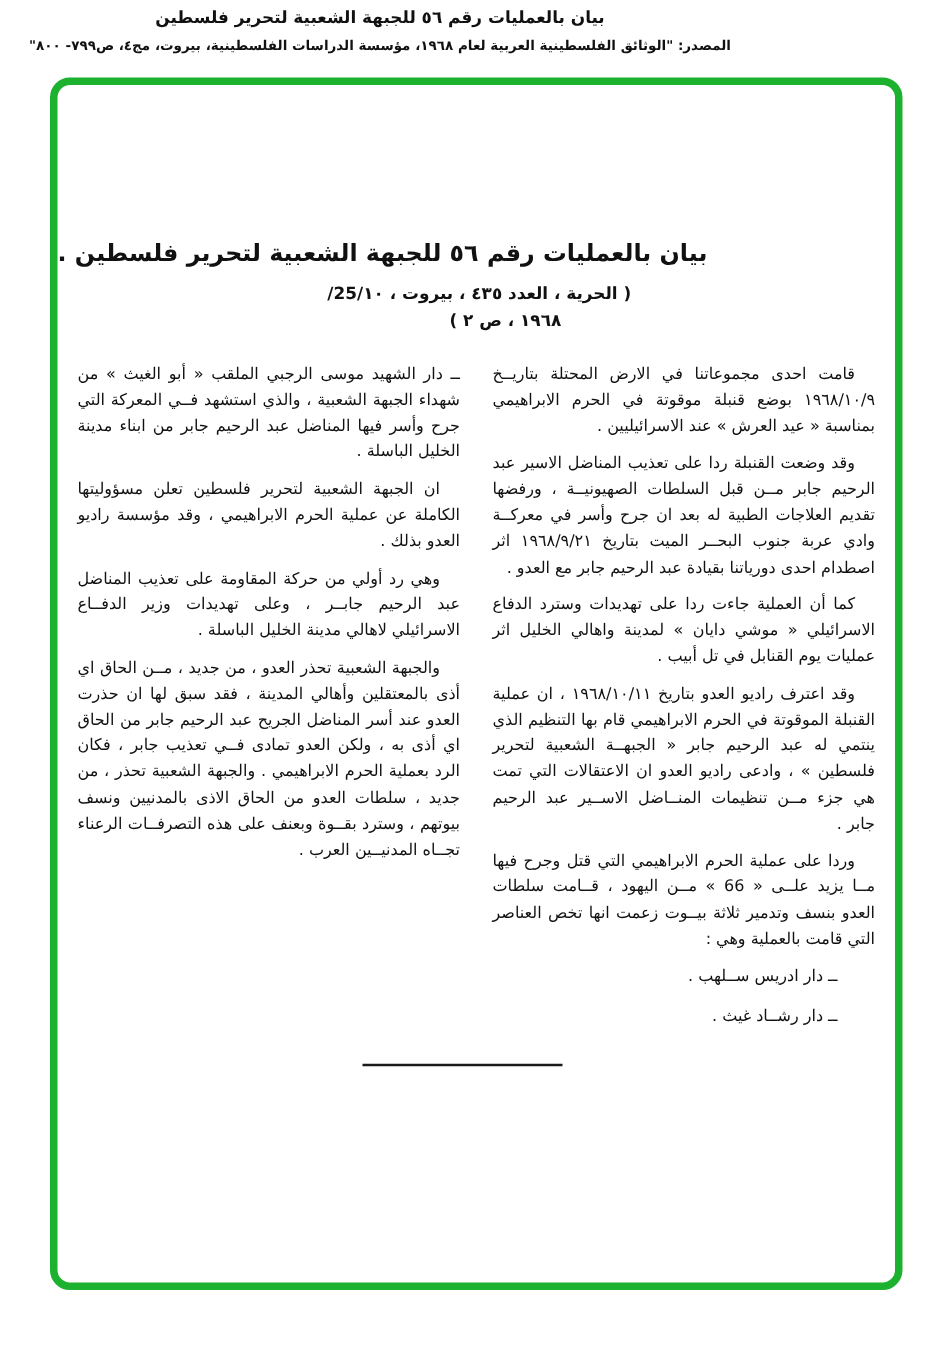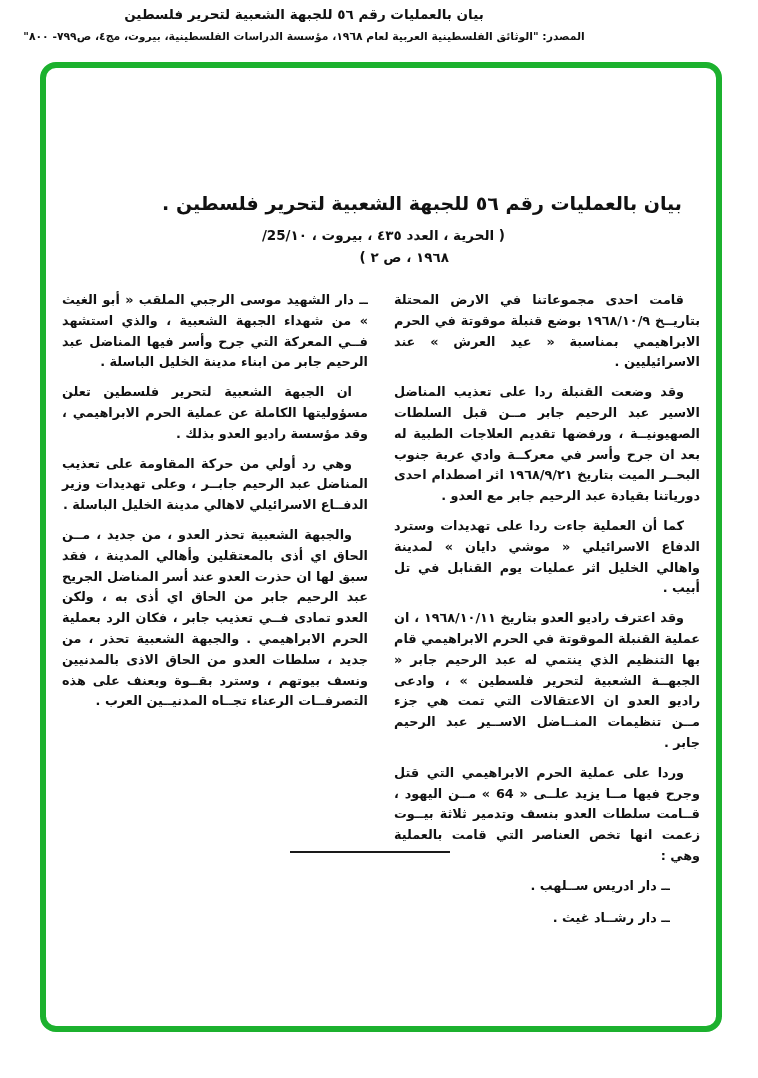--- a/index.html
+++ b/index.html
@@ -10,34 +10,34 @@
   }
   .page-header{position:absolute;top:6px;left:0;width:608px;text-align:center;direction:rtl;}
   .page-header-title{font-size:13.5px;font-weight:bold;letter-spacing:0;}
   .page-header-source{font-size:10.8px;font-weight:bold;margin-top:8px;}
   .doc-frame{
     position:absolute;left:40px;top:62px;width:682px;height:970px;
     box-sizing:border-box;border:6px solid #1cb12e;border-radius:16px;background:#fff;
   }
   .doc-title{
     position:absolute;top:124px;left:0;width:100%;
-    text-align:center;direction:rtl;
-    font-size:19px;font-weight:bold;margin:0;padding-left:41px;
+    text-align:left;direction:rtl;
+    font-size:19px;font-weight:bold;margin:0;
   }
   .doc-citation{
     position:absolute;top:156px;left:64px;width:395px;
     direction:rtl;text-align:right;
     font-size:13.5px;font-weight:bold;line-height:22px;
   }
   .doc-citation .line2{padding-right:56px;}
   .doc-columns{
     position:absolute;top:222px;left:16px;width:638px;
     direction:rtl;display:flex;gap:26px;align-items:flex-start;
   }
-  .doc-col{width:306px;font-size:12.8px;font-weight:bold;line-height:20.8px;text-align:justify;}
+  .doc-col{width:306px;font-size:12.8px;font-weight:normal;line-height:20.8px;text-align:justify;}
   .doc-col p{margin:0 0 9px 0;text-indent:16px;}
   .doc-col p.flush{text-indent:0;}
   .list-line{
     text-indent:0;
     padding-right:30px;margin:5px 0 11px 0;
   }
   .footer-divider{
     position:absolute;left:244px;top:783px;width:160px;height:2px;
     background:#1a1a1a;
   }
@@ -59,21 +59,21 @@
     <div class="line2">١٩٦٨ ، ص ٢ )</div>
   </div>
 
   <div class="doc-columns">
 
     <div class="doc-col">
       <p>قامت احدى مجموعاتنا في الارض المحتلة بتاريــخ ١٩٦٨/١٠/٩ بوضع قنبلة موقوتة في الحرم الابراهيمي بمناسبة « عيد العرش » عند الاسرائيليين .</p>
       <p>وقد وضعت القنبلة ردا على تعذيب المناضل الاسير عبد الرحيم جابر مــن قبل السلطات الصهيونيــة ، ورفضها تقديم العلاجات الطبية له بعد ان جرح وأسر في معركــة وادي عربة جنوب البحــر الميت بتاريخ ١٩٦٨/٩/٢١ اثر اصطدام احدى دورياتنا بقيادة عبد الرحيم جابر مع العدو .</p>
       <p>كما أن العملية جاءت ردا على تهديدات وسترد الدفاع الاسرائيلي « موشي دايان » لمدينة واهالي الخليل اثر عمليات يوم القنابل في تل أبيب .</p>
       <p>وقد اعترف راديو العدو بتاريخ ١٩٦٨/١٠/١١ ، ان عملية القنبلة الموقوتة في الحرم الابراهيمي قام بها التنظيم الذي ينتمي له عبد الرحيم جابر « الجبهــة الشعبية لتحرير فلسطين » ، وادعى راديو العدو ان الاعتقالات التي تمت هي جزء مــن تنظيمات المنــاضل الاســير عبد الرحيم جابر .</p>
-      <p>وردا على عملية الحرم الابراهيمي التي قتل وجرح فيها مــا يزيد علــى « 64 » مــن اليهود ، قــامت سلطات العدو بنسف وتدمير ثلاثة بيــوت زعمت انها تخص العناصر التي قامت بالعملية وهي :</p>
+      <p>وردا على عملية الحرم الابراهيمي التي قتل وجرح فيها مــا يزيد علــى « 66 » مــن اليهود ، قــامت سلطات العدو بنسف وتدمير ثلاثة بيــوت زعمت انها تخص العناصر التي قامت بالعملية وهي :</p>
       <div class="list-line">ــ دار ادريس ســلهب .</div>
       <div class="list-line">ــ دار رشــاد غيث .</div>
     </div>
 
     <div class="doc-col">
       <p class="flush">ــ دار الشهيد موسى الرجبي الملقب « أبو الغيث » من شهداء الجبهة الشعبية ، والذي استشهد فــي المعركة التي جرح وأسر فيها المناضل عبد الرحيم جابر من ابناء مدينة الخليل الباسلة .</p>
       <p>ان الجبهة الشعبية لتحرير فلسطين تعلن مسؤوليتها الكاملة عن عملية الحرم الابراهيمي ، وقد مؤسسة راديو العدو بذلك .</p>
       <p>وهي رد أولي من حركة المقاومة على تعذيب المناضل عبد الرحيم جابــر ، وعلى تهديدات وزير الدفــاع الاسرائيلي لاهالي مدينة الخليل الباسلة .</p>
       <p>والجبهة الشعبية تحذر العدو ، من جديد ، مــن الحاق اي أذى بالمعتقلين وأهالي المدينة ، فقد سبق لها ان حذرت العدو عند أسر المناضل الجريح عبد الرحيم جابر من الحاق اي أذى به ، ولكن العدو تمادى فــي تعذيب جابر ، فكان الرد بعملية الحرم الابراهيمي . والجبهة الشعبية تحذر ، من جديد ، سلطات العدو من الحاق الاذى بالمدنيين ونسف بيوتهم ، وسترد بقــوة وبعنف على هذه التصرفــات الرعناء تجــاه المدنيــين العرب .</p>
     </div>

